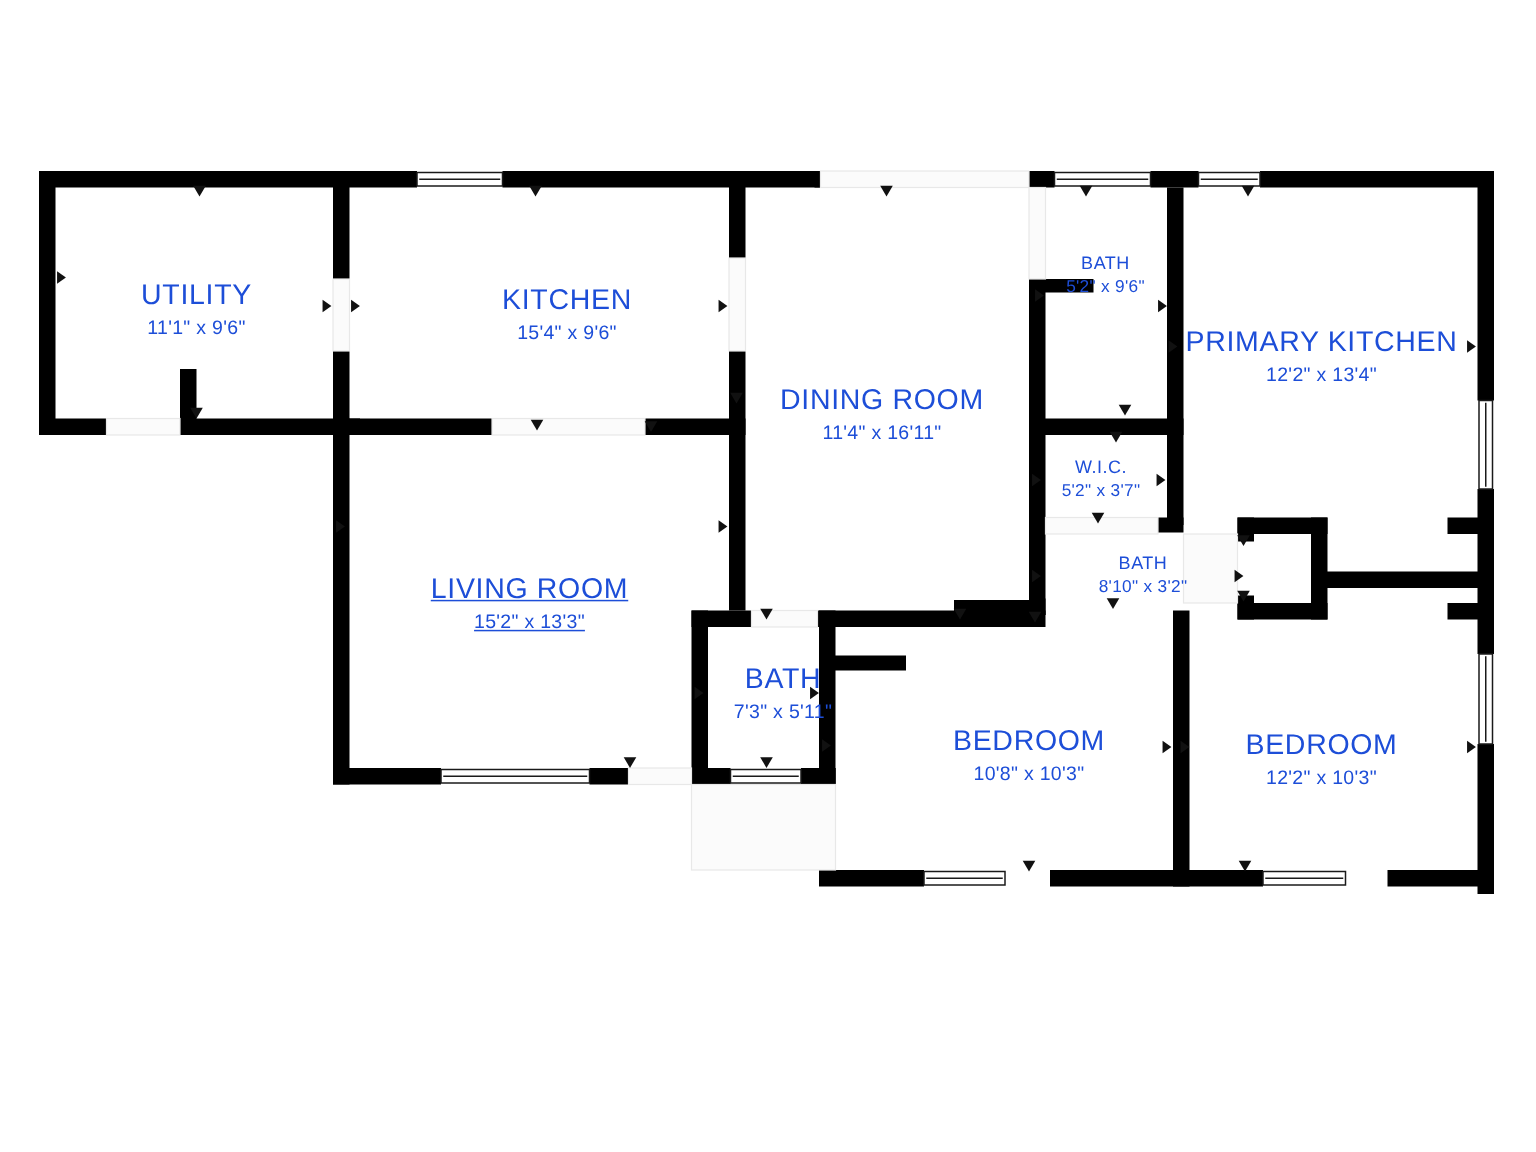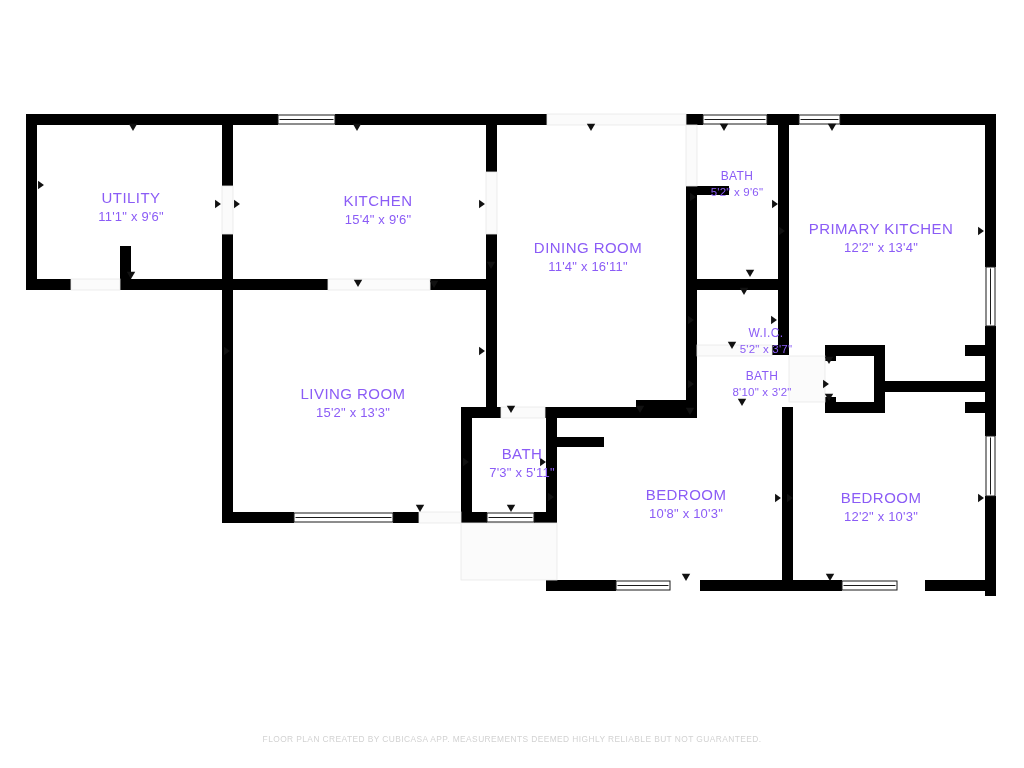--- a/index.html
+++ b/index.html
@@ -26,29 +26,29 @@
     left: 0;
     top: 0;
     width: 1024px;
     height: 768px;
   }
 
   
   .room-label {
     position: absolute;
     text-align: center;
-    color: #8b5cf6;
+    color: #1d4ed8;
     white-space: nowrap;
     transform: translate(-50%, -50%);
     line-height: 1.32;
     pointer-events: none;
   }
   .room-label .rl-name {
     display: block;
-    font-size: 15px;
+    font-size: 19px;
     letter-spacing: 0.45px;
     font-weight: 400;
   }
   .room-label .rl-dims {
     display: block;
     font-size: 13px;
     letter-spacing: 0.2px;
     font-weight: 400;
   }
   .room-label.small .rl-name { font-size: 12px; letter-spacing: 0.35px; }
@@ -226,37 +226,37 @@
 
   <div id="labels-layer">
       <div class="room-label" style="left: 131px; top: 206px;">
         <span class="rl-name">UTILITY</span>
         <span class="rl-dims">11'1" x 9'6"</span>
       </div>
       <div class="room-label" style="left: 378px; top: 209px;">
         <span class="rl-name">KITCHEN</span>
         <span class="rl-dims">15'4" x 9'6"</span>
       </div>
-      <div class="room-label" style="left: 588px; top: 256px;">
+      <div class="room-label" style="left: 588px; top: 276px;">
         <span class="rl-name">DINING ROOM</span>
         <span class="rl-dims">11'4" x 16'11"</span>
       </div>
       <div class="room-label small" style="left: 737px; top: 184px;">
         <span class="rl-name">BATH</span>
         <span class="rl-dims">5'2" x 9'6"</span>
       </div>
       <div class="room-label" style="left: 881px; top: 237px;">
         <span class="rl-name">PRIMARY KITCHEN</span>
         <span class="rl-dims">12'2" x 13'4"</span>
       </div>
-      <div class="room-label small" style="left: 766px; top: 320px; margin-top: 21px;">
+      <div class="room-label small" style="left: 734px; top: 320px;">
         <span class="rl-name">W.I.C.</span>
         <span class="rl-dims">5'2" x 3'7"</span>
       </div>
-      <div class="room-label" style="left: 353px; top: 402px;">
+      <div class="room-label" style="left: 353px; top: 402px; text-decoration: underline;">
         <span class="rl-name">LIVING ROOM</span>
         <span class="rl-dims">15'2" x 13'3"</span>
       </div>
       <div class="room-label small" style="left: 762px; top: 384px;">
         <span class="rl-name">BATH</span>
         <span class="rl-dims">8'10" x 3'2"</span>
       </div>
       <div class="room-label" style="left: 522px; top: 462px;">
         <span class="rl-name">BATH</span>
         <span class="rl-dims">7'3" x 5'11"</span>
@@ -264,15 +264,14 @@
       <div class="room-label" style="left: 686px; top: 503px;">
         <span class="rl-name">BEDROOM</span>
         <span class="rl-dims">10'8" x 10'3"</span>
       </div>
       <div class="room-label" style="left: 881px; top: 506px;">
         <span class="rl-name">BEDROOM</span>
         <span class="rl-dims">12'2" x 10'3"</span>
       </div>
     </div>
 
-  <div id="footer-note">FLOOR PLAN CREATED BY CUBICASA APP. MEASUREMENTS DEEMED HIGHLY RELIABLE BUT NOT GUARANTEED.</div>
 
 </div>
 
 </body></html>

